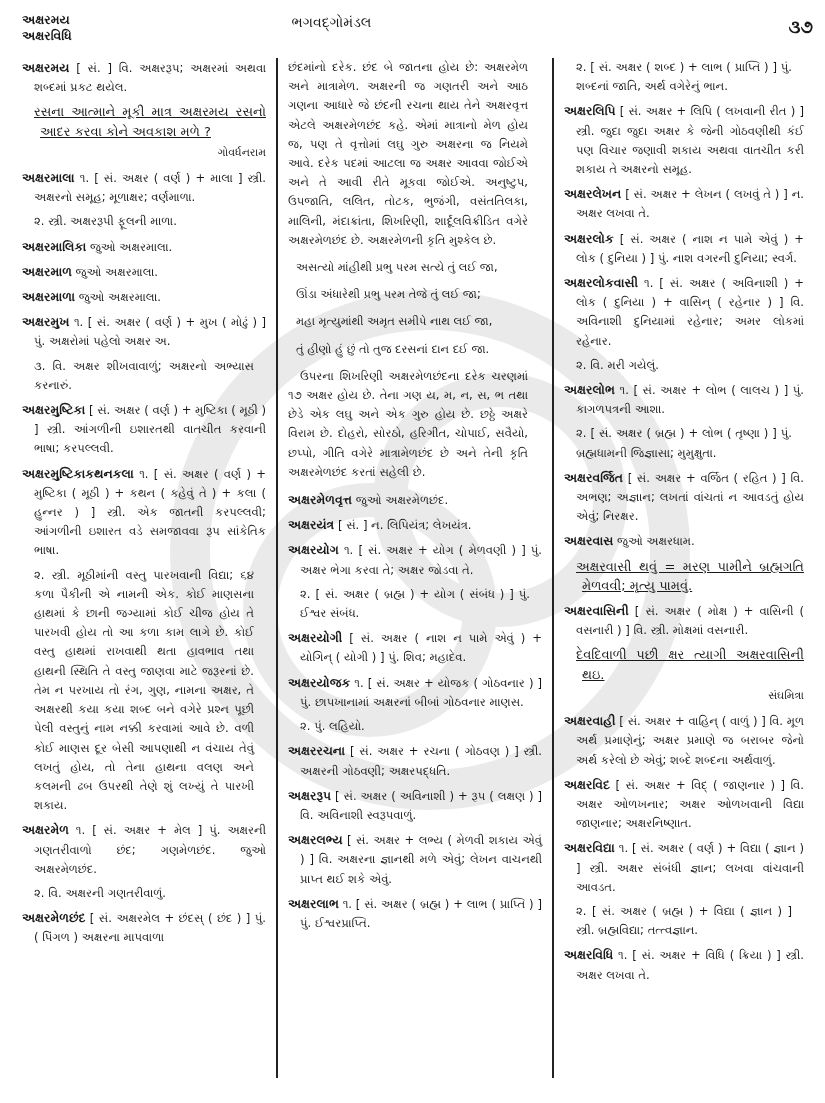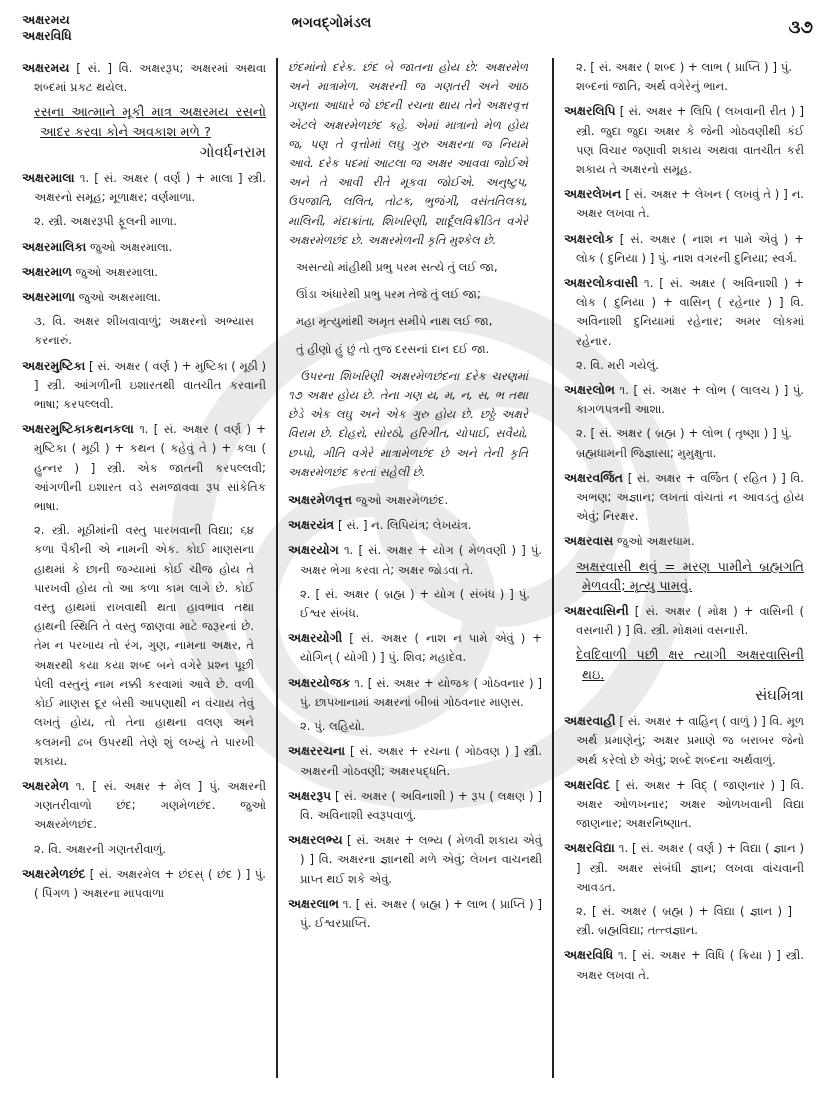--- a/index.html
+++ b/index.html
@@ -6,33 +6,33 @@
   body {
     width:825px; height:1103px; background:#ffffff; color:#1a1a1a;
     font-family:"DejaVu Sans", sans-serif; position:relative; overflow:hidden;
   }
   .watermark {
     position:absolute; left:170px; top:250px; width:520px; height:600px;
     pointer-events:none; opacity:0.08;
   }
   .header { position:absolute; left:0; top:0; width:825px; height:56px; }
   .guide { position:absolute; left:22px; top:12px; font-size:12.5px; font-weight:bold; line-height:16px; }
-  .running-title { position:absolute; left:0; width:663px; top:14px; text-align:center; font-size:14px; font-weight:bold; }
+  .running-title { position:absolute; left:0; width:663px; top:14px; text-align:center; font-size:14px; font-weight:normal; }
   .page-number { position:absolute; right:12px; top:16px; font-size:18px; font-weight:bold; }
   .columns { position:absolute; top:58px; left:14px; width:800px; height:1040px; display:flex; }
   .col { font-size:11.6px; line-height:19.2px; padding:0 10px; box-sizing:border-box; text-align:justify; }
   .col1 { width:262px; padding-left:8px; }
   .col2 { width:278px; border-left:2px solid #222; border-right:2px solid #222; height:1020px; }
   .col3 { width:260px; }
   .entry { margin:0 0 5px 0; padding-left:12px; text-indent:-12px; }
   .sense { margin:0 12px 5px 0; padding-left:12px; }
   .hw { font-weight:bold; font-size:12.4px; }
   .quote { margin:2px 0 6px 0; padding-left:18px; text-indent:-6px; font-size:13px;text-decoration:underline; }
-  .attrib { text-align:right; font-size:15px; margin:-4px 0 6px 0; }
-  .para { margin:0 14px 8px 0; text-indent:12px;font-style:italic; }
+  .attrib { text-align:right; font-size:11px; margin:-4px 0 6px 0; }
+  .para { margin:0 14px 8px 0; text-indent:12px; }
   .poem { margin:0 0 8px 0; font-size:11.4px; }
   .poem div { margin:8px; }
 </style>
 </head>
 <body>
 
 <svg class="watermark" viewBox="0 0 520 600">
   <circle cx="260" cy="300" r="240" fill="none" stroke="#000" stroke-width="40"></circle>
   <circle cx="200" cy="360" r="110" fill="none" stroke="#000" stroke-width="34"></circle>
   <circle cx="330" cy="250" r="110" fill="none" stroke="#000" stroke-width="34"></circle>
@@ -50,20 +50,21 @@
 <div class="columns">
   <div class="col col1" id="col1">
       <div class="entry"><span class="hw">અક્ષરમય</span><span> [ સં. ] વિ. અક્ષરરૂપ; અક્ષરમાં અથવા શબ્દમાં પ્રકટ થયેલ.</span></div>
       <div class="quote">રસના આત્માને મૂકી માત્ર અક્ષરમય રસનો આદર કરવા કોને અવકાશ મળે ?</div>
       <div class="attrib">ગોવર્ધનરામ</div>
       <div class="entry"><span class="hw">અક્ષરમાલા</span><span> ૧. [ સં. અક્ષર ( વર્ણ ) + માલા ] સ્ત્રી. અક્ષરનો સમૂહ; મૂળાક્ષર; વર્ણમાળા.</span></div>
       <div class="sense">૨. સ્ત્રી. અક્ષરરૂપી ફૂલની માળા.</div>
       <div class="entry"><span class="hw">અક્ષરમાલિકા</span><span> જુઓ અક્ષરમાલા.</span></div>
       <div class="entry"><span class="hw">અક્ષરમાળ</span><span> જુઓ અક્ષરમાલા.</span></div>
       <div class="entry"><span class="hw">અક્ષરમાળા</span><span> જુઓ અક્ષરમાલા.</span></div>
+      <div class="entry"><span class="hw">અક્ષરમુખ</span><span> ૧. [ સં. અક્ષર ( વર્ણ ) + મુખ ( મોઢું ) ] પું. અક્ષરોમાં પહેલો અક્ષર અ.</span></div>
       <div class="sense">૩. વિ. અક્ષર શીખવાવાળું; અક્ષરનો અભ્યાસ કરનારું.</div>
       <div class="entry"><span class="hw">અક્ષરમુષ્ટિકા</span><span> [ સં. અક્ષર ( વર્ણ ) + મુષ્ટિકા ( મૂઠી ) ] સ્ત્રી. આંગળીની ઇશારતથી વાતચીત કરવાની ભાષા; કરપલ્લવી.</span></div>
       <div class="entry"><span class="hw">અક્ષરમુષ્ટિકાકથનકલા</span><span> ૧. [ સં. અક્ષર ( વર્ણ ) + મુષ્ટિકા ( મૂઠી ) + કથન ( કહેવું તે ) + કલા ( હુન્નર ) ] સ્ત્રી. એક જાતની કરપલ્લવી; આંગળીની ઇશારત વડે સમજાવવા રૂપ સાંકેતિક ભાષા.</span></div>
       <div class="sense">૨. સ્ત્રી. મૂઠીમાંની વસ્તુ પારખવાની વિદ્યા; ૬૪ કળા પૈકીની એ નામની એક. કોઈ માણસના હાથમાં કે છાની જગ્યામાં કોઈ ચીજ હોય તે પારખવી હોય તો આ કળા કામ લાગે છે. કોઈ વસ્તુ હાથમાં રાખવાથી થતા હાવભાવ તથા હાથની સ્થિતિ તે વસ્તુ જાણવા માટે જરૂરનાં છે. તેમ ન પરખાય તો રંગ, ગુણ, નામના અક્ષર, તે અક્ષરથી કયા કયા શબ્દ બને વગેરે પ્રશ્ન પૂછી પેલી વસ્તુનું નામ નક્કી કરવામાં આવે છે. વળી કોઈ માણસ દૂર બેસી આપણાથી ન વંચાય તેવું લખતું હોય, તો તેના હાથના વલણ અને કલમની ઢબ ઉપરથી તેણે શું લખ્યું તે પારખી શકાય.</div>
       <div class="entry"><span class="hw">અક્ષરમેળ</span><span> ૧. [ સં. અક્ષર + મેલ ] પું. અક્ષરની ગણતરીવાળો છંદ; ગણમેળછંદ. જુઓ અક્ષરમેળછંદ.</span></div>
       <div class="sense">૨. વિ. અક્ષરની ગણતરીવાળું.</div>
       <div class="entry"><span class="hw">અક્ષરમેળછંદ</span><span> [ સં. અક્ષરમેલ + છંદસ્ ( છંદ ) ] પું. ( પિંગળ ) અક્ષરના માપવાળા</span></div>
     </div>
   <div class="col col2">
     <p class="para" style="text-indent:0">છંદમાંનો દરેક. છંદ બે જાતના હોય છે: અક્ષરમેળ અને માત્રામેળ. અક્ષરની જ ગણતરી અને આઠ ગણના આધારે જે છંદની રચના થાય તેને અક્ષરવૃત્ત એટલે અક્ષરમેળછંદ કહે. એમાં માત્રાનો મેળ હોય જ, પણ તે વૃત્તોમાં લઘુ ગુરુ અક્ષરના જ નિયમે આવે. દરેક પદમાં આટલા જ અક્ષર આવવા જોઈએ અને તે આવી રીતે મૂકવા જોઈએ. અનુષ્ટુપ, ઉપજાતિ, લલિત, તોટક, ભુજંગી, વસંતતિલકા, માલિની, મંદાક્રાંતા, શિખરિણી, શાર્દૂલવિક્રીડિત વગેરે અક્ષરમેળછંદ છે. અક્ષરમેળની કૃતિ મુશ્કેલ છે.</p>

